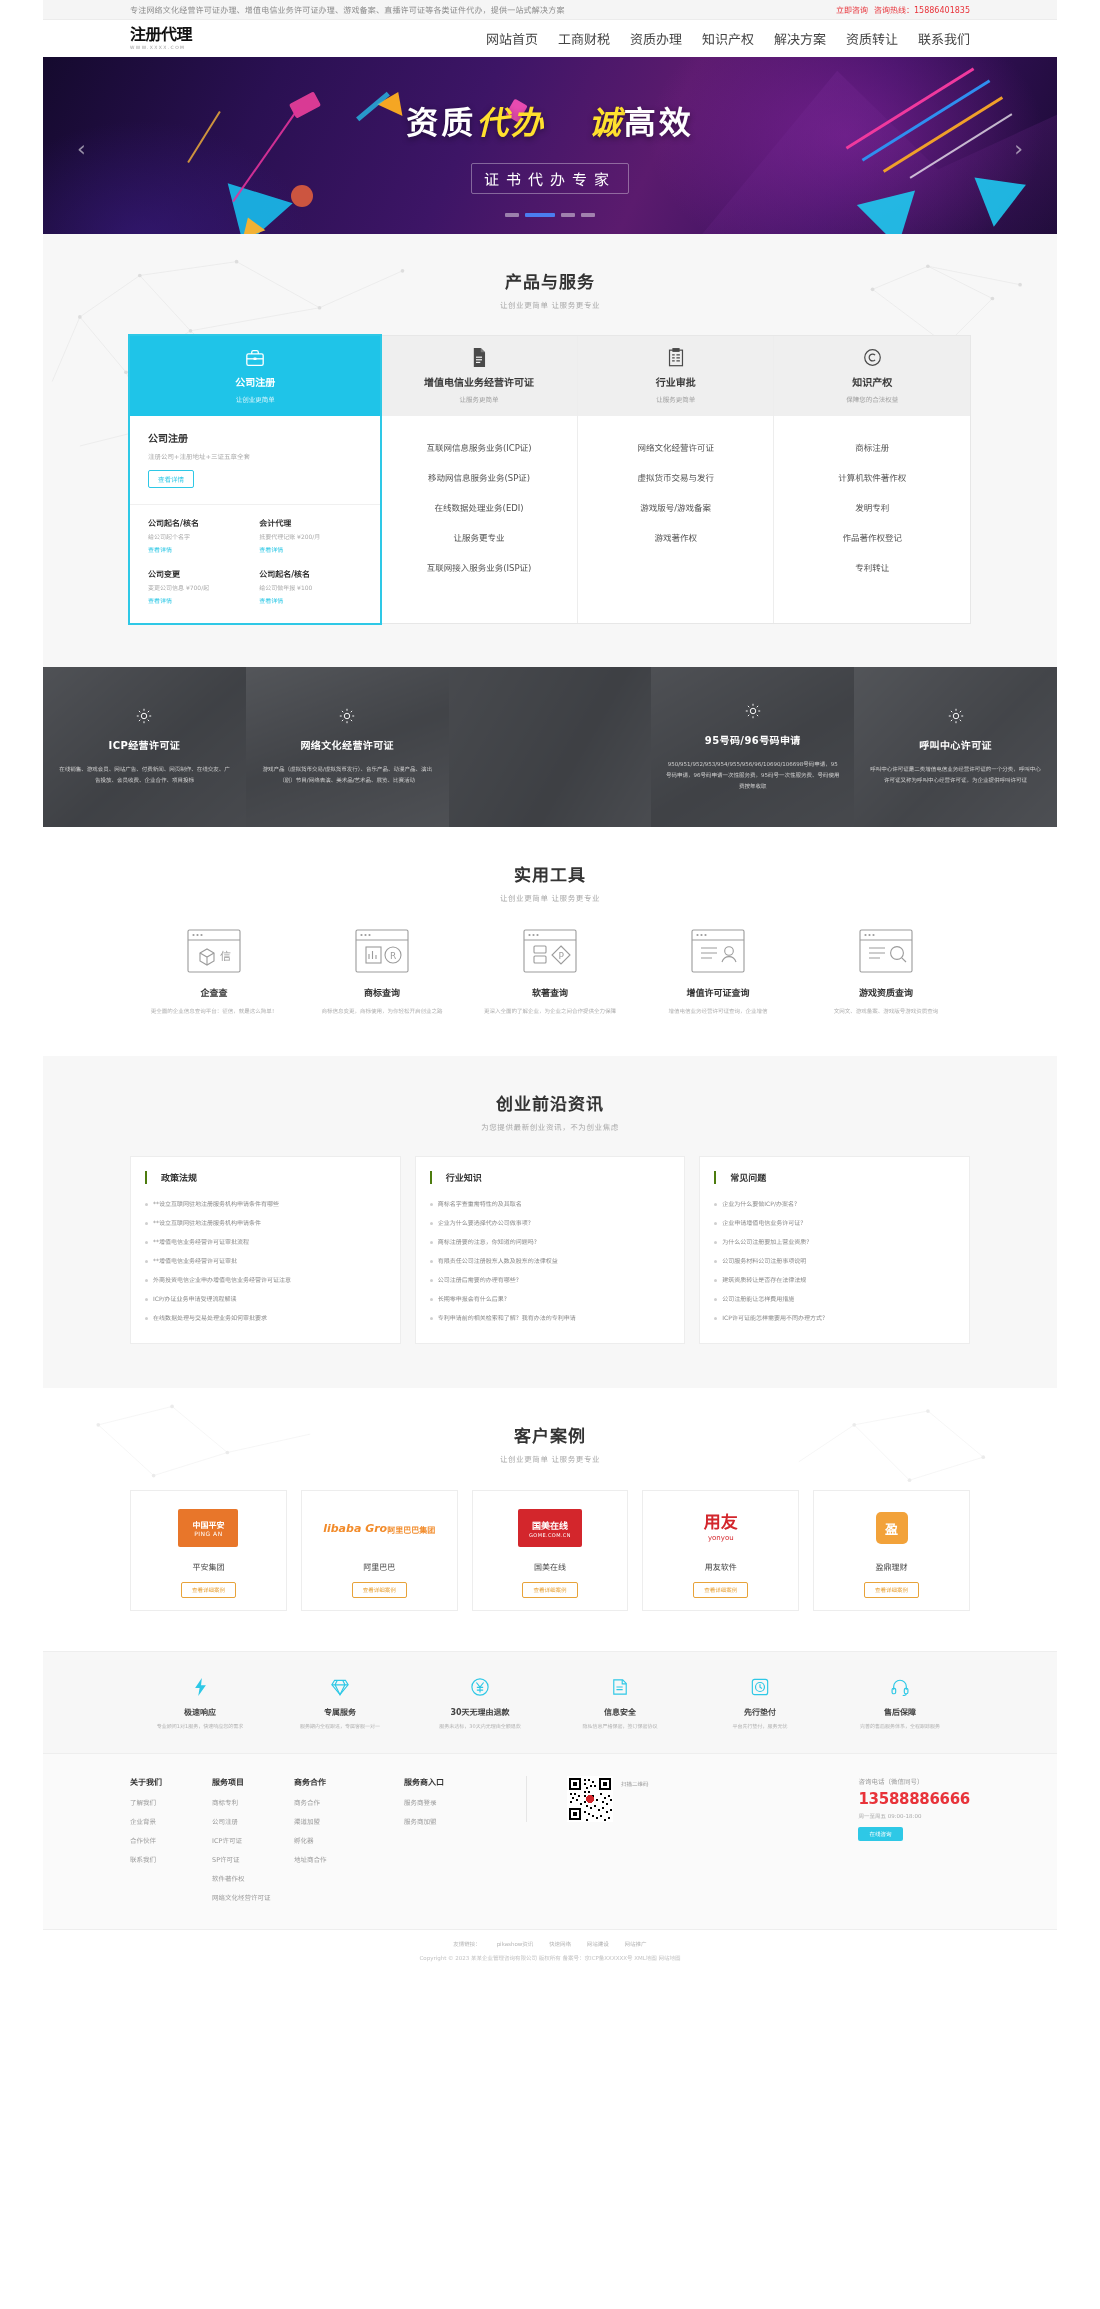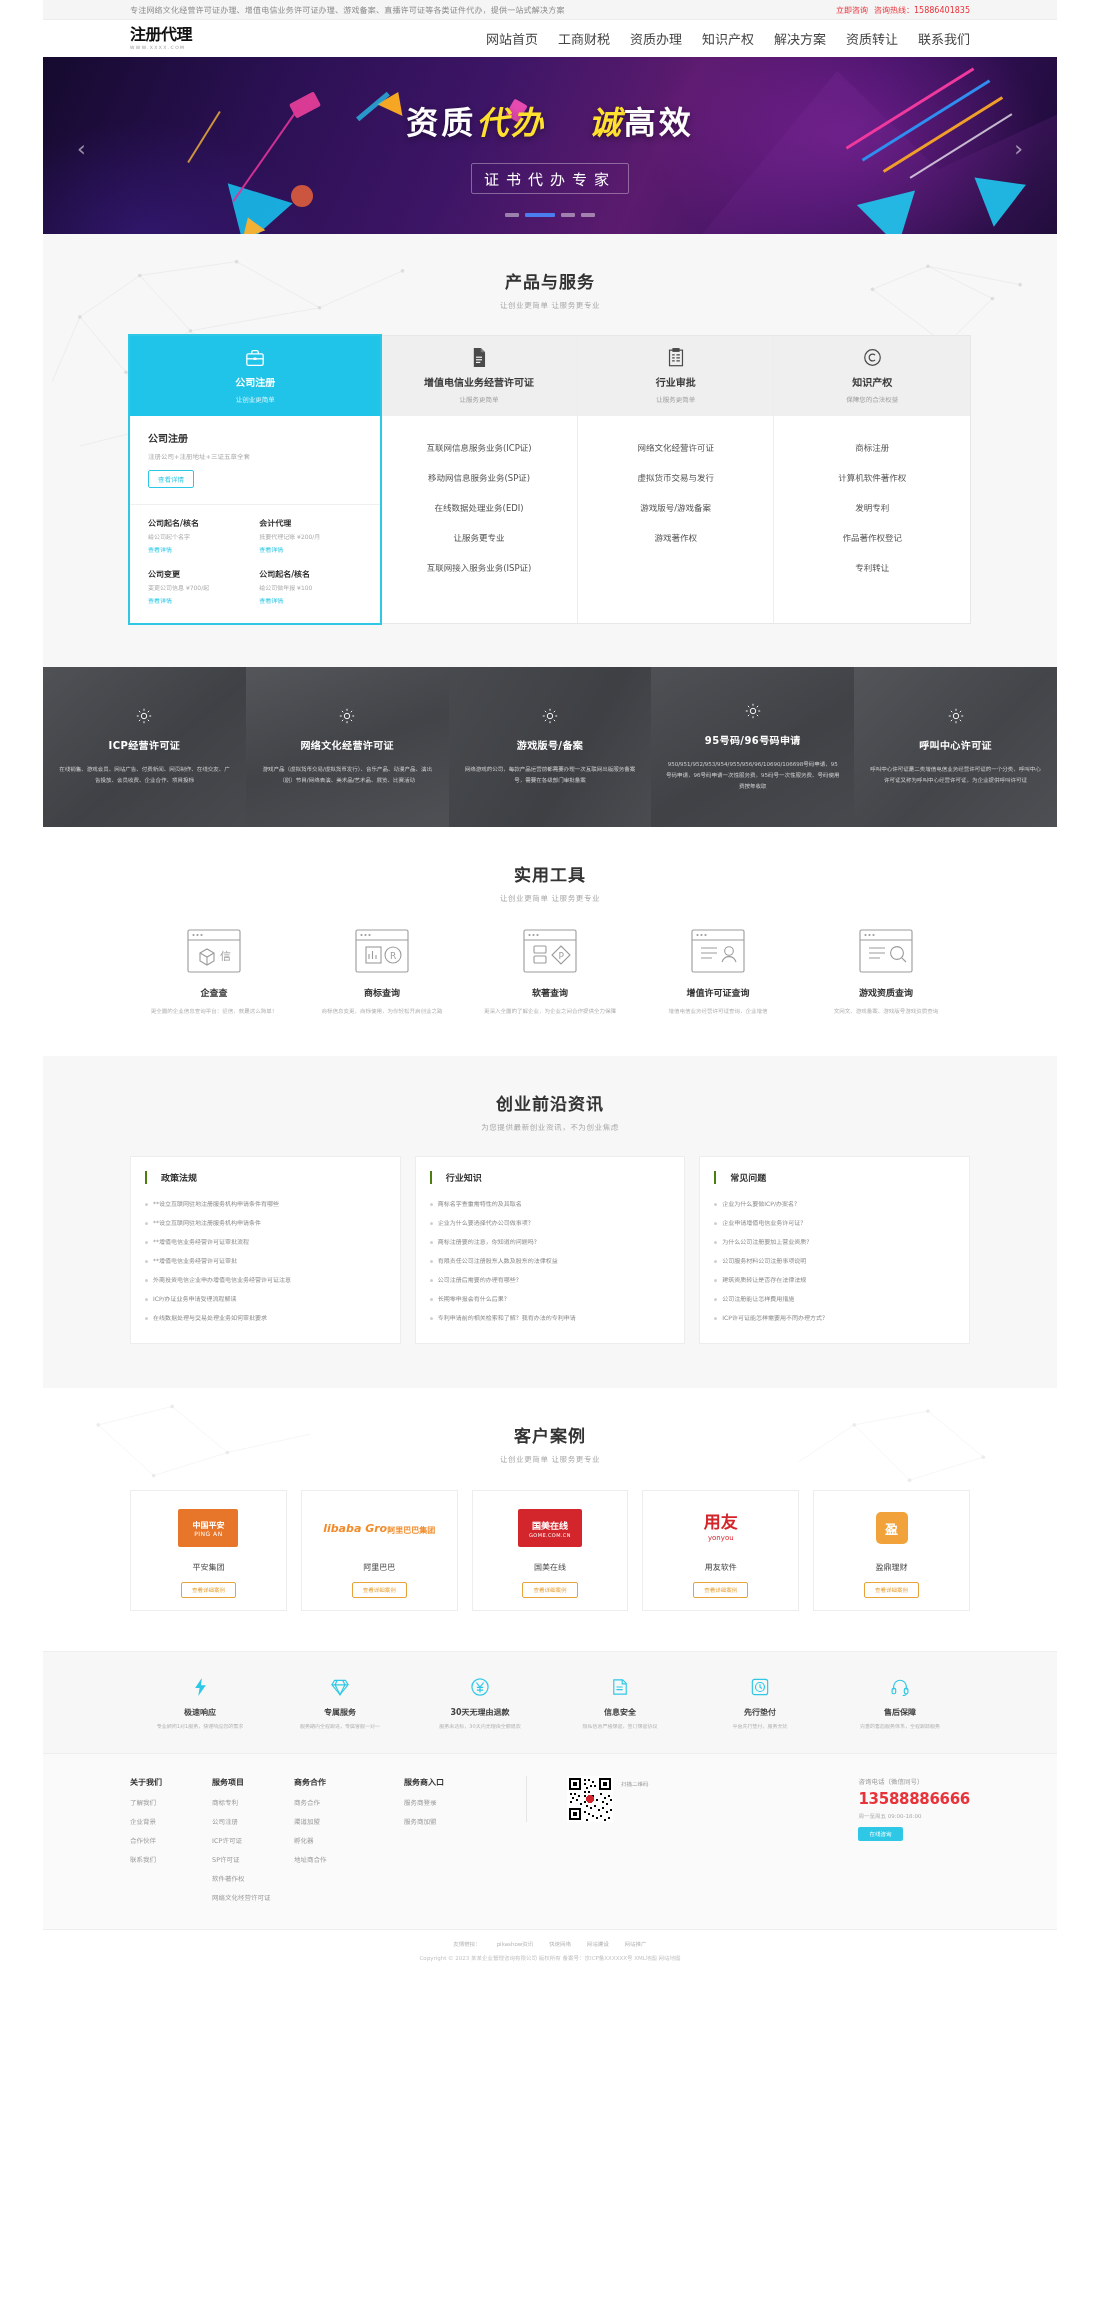--- a/index.html
+++ b/index.html
@@ -396,28 +396,20 @@
           <path d="M10 1v2.4M10 16.6V19M1 10h2.4M16.6 10H19M3.6 3.6l1.7 1.7M14.7 14.7l1.7 1.7M16.4 3.6l-1.7 1.7M5.3 14.7l-1.7 1.7"></path>
       </svg>
       <h3>网络文化经营许可证</h3>
       <p>游戏产品（虚拟货币交易/虚拟货币发行）、音乐产品、动漫产品、演出（剧）节目/网络表演、美术品/艺术品、展览、比赛活动</p>
     </div>
   </div>
 
   <div class="bcell">
     <div class="bg" style="background:linear-gradient(120deg,#6f7075,#45464b 60%,#77787d);"></div>
     <div class="ov"></div>
-    <div class="ct">
-      <svg class="sun" width="16" height="16" viewBox="0 0 20 20" stroke="#fff" stroke-width="1.2" fill="none">
-        <circle cx="10" cy="10" r="3.4"></circle>
-          <path d="M10 1v2.4M10 16.6V19M1 10h2.4M16.6 10H19M3.6 3.6l1.7 1.7M14.7 14.7l1.7 1.7M16.4 3.6l-1.7 1.7M5.3 14.7l-1.7 1.7"></path>
-      </svg>
-      <h3>游戏版号/备案</h3>
-      <p>网络游戏的公司，每款产品运营前都需要办理一次互联网出版服务备案号，需要在各级部门审批备案</p>
-    </div>
   </div>
 
   <div class="bcell">
     <div class="bg" style="background:linear-gradient(150deg,#8a8b90,#4d4e53 55%,#6a6b70);"></div>
     <div class="ov"></div>
     <div class="ct">
       <svg class="sun" width="16" height="16" viewBox="0 0 20 20" stroke="#fff" stroke-width="1.2" fill="none">
         <circle cx="10" cy="10" r="3.4"></circle>
           <path d="M10 1v2.4M10 16.6V19M1 10h2.4M16.6 10H19M3.6 3.6l1.7 1.7M14.7 14.7l1.7 1.7M16.4 3.6l-1.7 1.7M5.3 14.7l-1.7 1.7"></path>
       </svg>

